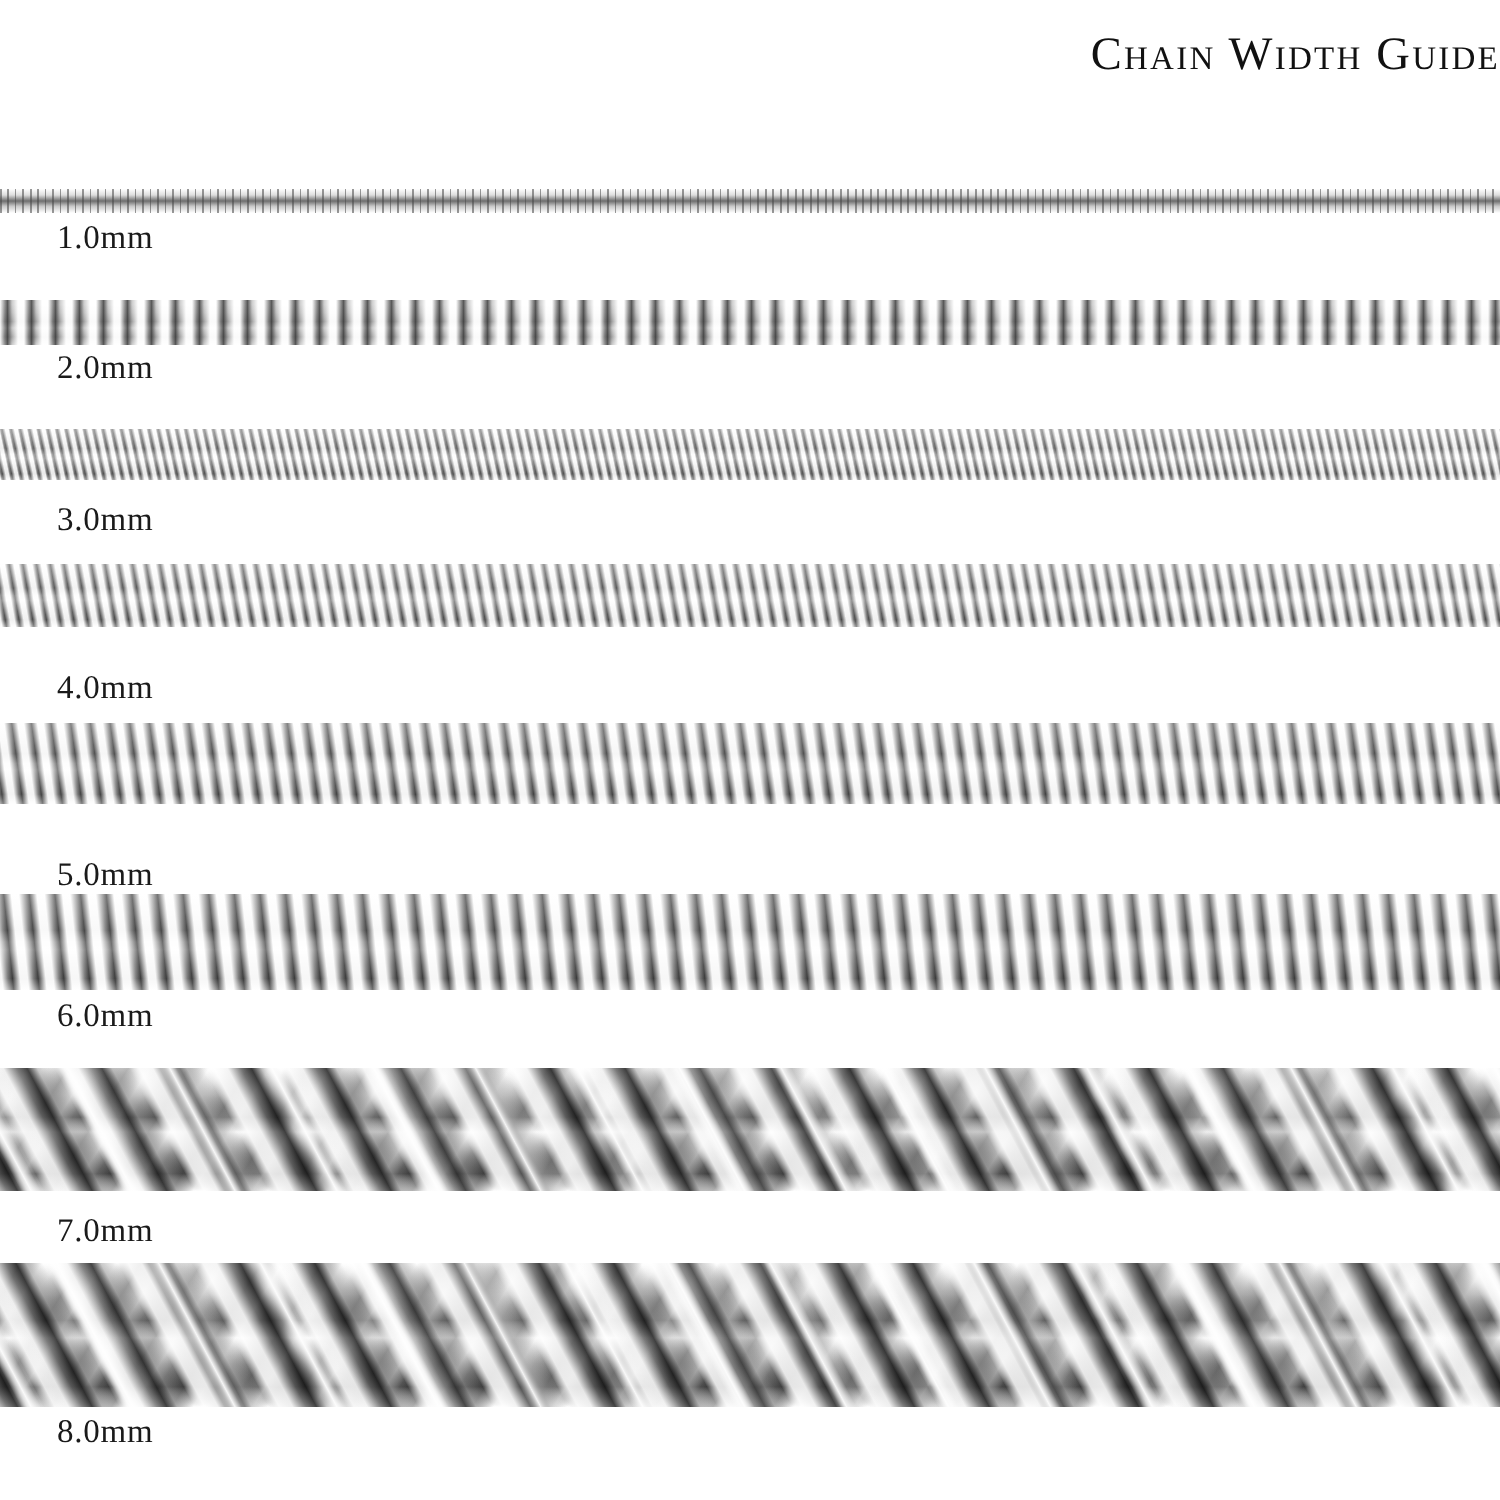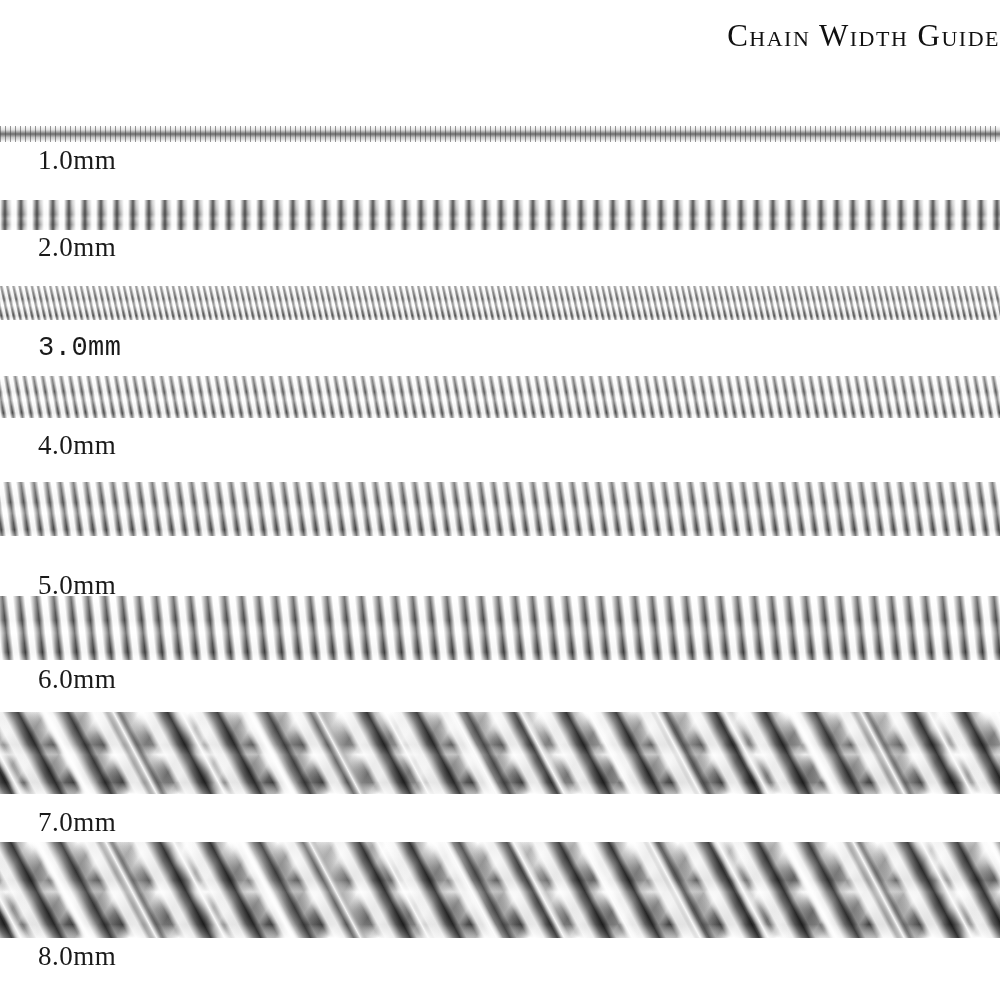--- a/index.html
+++ b/index.html
@@ -35,21 +35,21 @@
   .chain-strip {
     position: absolute;
     left: 0;
     width: 1000px;
     overflow: hidden;
   }
   .chain-label {
     position: absolute;
     left: 38px;
     font-family: "Liberation Serif", serif;
-    font-size: 27px;
+    font-size: 22px;
     color: #1a1a1a;
     letter-spacing: 0.5px;
     white-space: nowrap;
   }
 
   
   .metal {
     position: absolute;
     left: -10px;
     width: 1020px;
@@ -224,29 +224,29 @@
     <div class="links"></div>
   </div>
   <div class="chain-label" style="top:232px;">2.0mm</div>
 </div>
 
 <div class="chain-row">
   <div class="chain-strip w3" style="top:286px;height:34px;">
     <div class="metal"></div>
     <div class="links"></div>
   </div>
-  <div class="chain-label" style="top:333px;font-family:Liberation Mono, monospace;">3.0mm</div>
+  <div class="chain-label" style="top:333px;">3.0mm</div>
 </div>
 
 <div class="chain-row">
   <div class="chain-strip w4" style="top:376px;height:42px;">
     <div class="metal"></div>
     <div class="links"></div>
   </div>
-  <div class="chain-label" style="top:430px;">4.0mm</div>
+  <div class="chain-label" style="top:445px;">4.0mm</div>
 </div>
 
 <div class="chain-row">
   <div class="chain-strip w5" style="top:482px;height:54px;">
     <div class="metal"></div>
     <div class="links"></div>
   </div>
   <div class="chain-label" style="top:546px;margin-top:24px;">5.0mm</div>
 </div>
 

